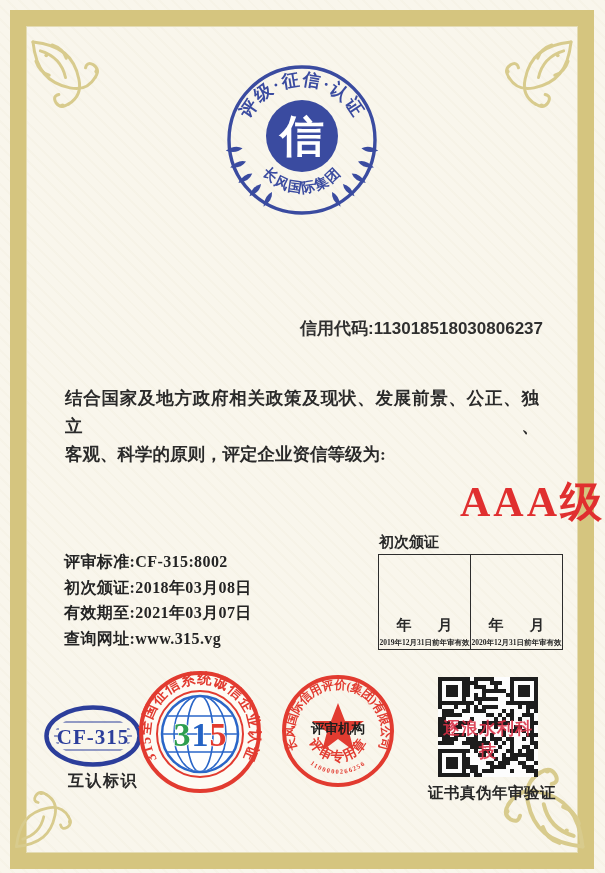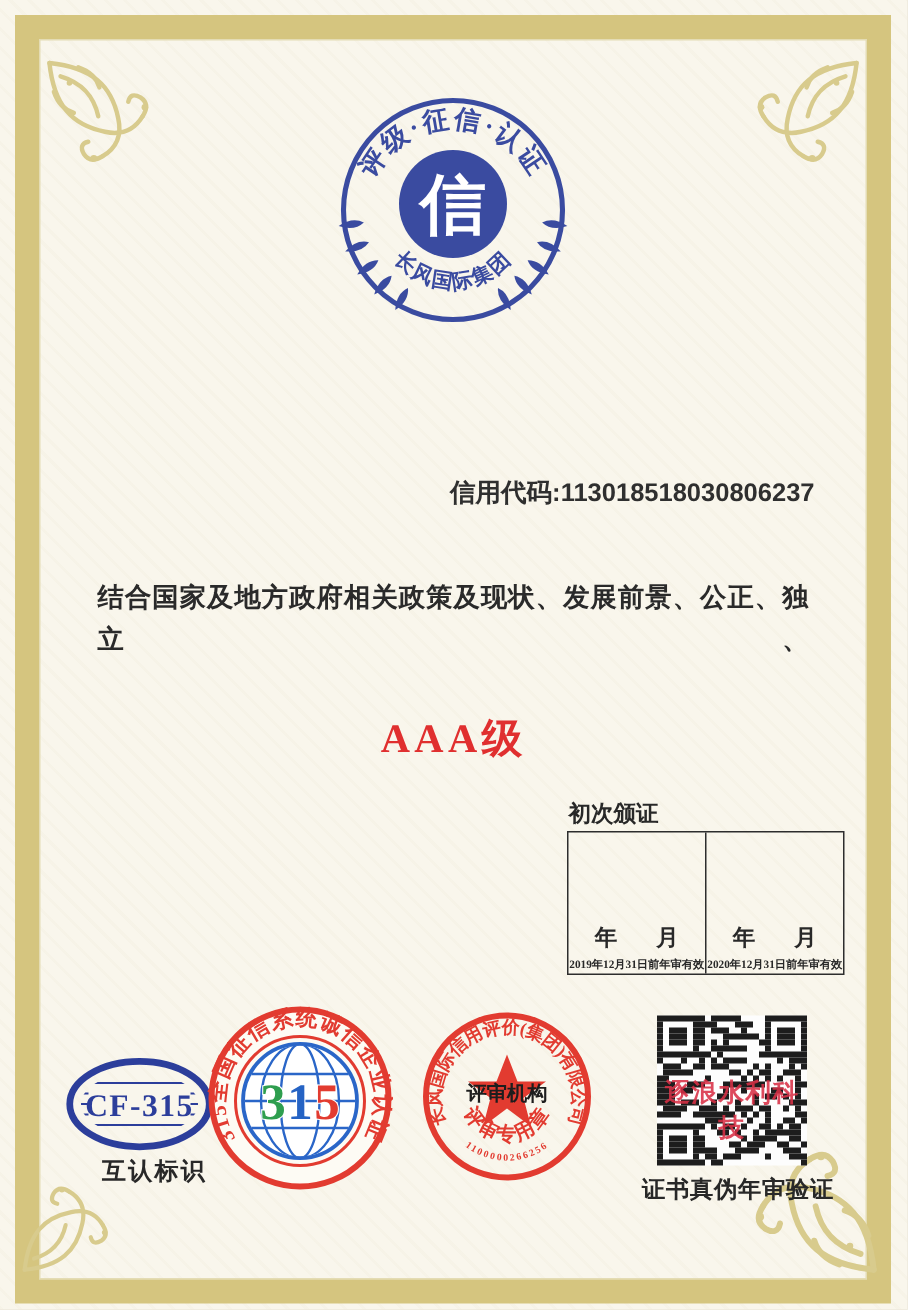--- a/index.html
+++ b/index.html
@@ -25,22 +25,22 @@
     font-size:17px; font-weight:bold; color:#2f2f2f;}
   .company{position:absolute; left:64px; top:348px;
     font-family:"Liberation Sans","DejaVu Sans",sans-serif;
     font-size:16.5px; font-weight:bold; letter-spacing:.5px; color:#242424;}
   
   .para{position:absolute; left:65px; top:384px; width:474px;
     font-size:17.5px; font-weight:bold; line-height:28px; color:#2a2a2a;}
   .bline{text-align:justify; text-align-last:justify;}
   .bline.first{padding-left:34px;}
   .bline.last{text-align-last:left;}
-  .grade{position:absolute; left:0; right:0; top:474px; text-align:center;
-    font-size:27px; font-weight:bold; letter-spacing:3px; color:#e02f2f;}
+  .grade{position:absolute; left:0; right:0; top:474px; text-align:right;
+    font-size:42px; font-weight:bold; letter-spacing:3px; color:#e02f2f;}
   
   .fields{position:absolute; left:64px; top:549px; font-size:16px; font-weight:bold;
     line-height:25.5px; letter-spacing:.4px; color:#242424;}
   
   .ar-title{position:absolute; left:379px; top:533px; font-size:15px; font-weight:bold;}
   .ar-box{position:absolute; left:378px; top:554px; width:183px; height:94px;
     border:1.5px solid #2d2d2d; display:flex;}
   .ar-cell{position:relative; flex:1;}
   .ar-cell + .ar-cell{border-left:1.5px solid #2d2d2d;}
   .ar-ym{position:absolute; left:0; right:0; bottom:14px; display:flex;
@@ -164,24 +164,31 @@
       <textPath href="#p-logo-bot" startOffset="50%" text-anchor="middle">长风国际集团</textPath>
     </text>
   </svg>
 
 
   <div class="code"><span>信用代码:</span><span>113018518030806237</span></div>
 
 
   <div class="para">
     <div class="bline">结合国家及地方政府相关政策及现状、发展前景、公正、独立、</div>
+    <div class="bline last">客观、科学的原则，评定企业资信等级为:</div>
   </div>
 
   <div class="grade">AAA级</div>
 
+  <div class="fields">
+    <div><span>评审标准:</span><span>CF-315:8002</span></div>
+    <div><span>初次颁证:</span><span>2018年03月08日</span></div>
+    <div><span>有效期至:</span><span>2021年03月07日</span></div>
+    <div><span>查询网址:</span><span>www.315.vg</span></div>
+  </div>
 
   <div class="ar-title">初次颁证</div>
   <div class="ar-box">
     <div class="ar-cell">
       <div class="ar-ym">
           <span>年</span>
           <span>月</span>
         </div>
       <div class="ar-note">2019年12月31日前年审有效</div>
     </div>

